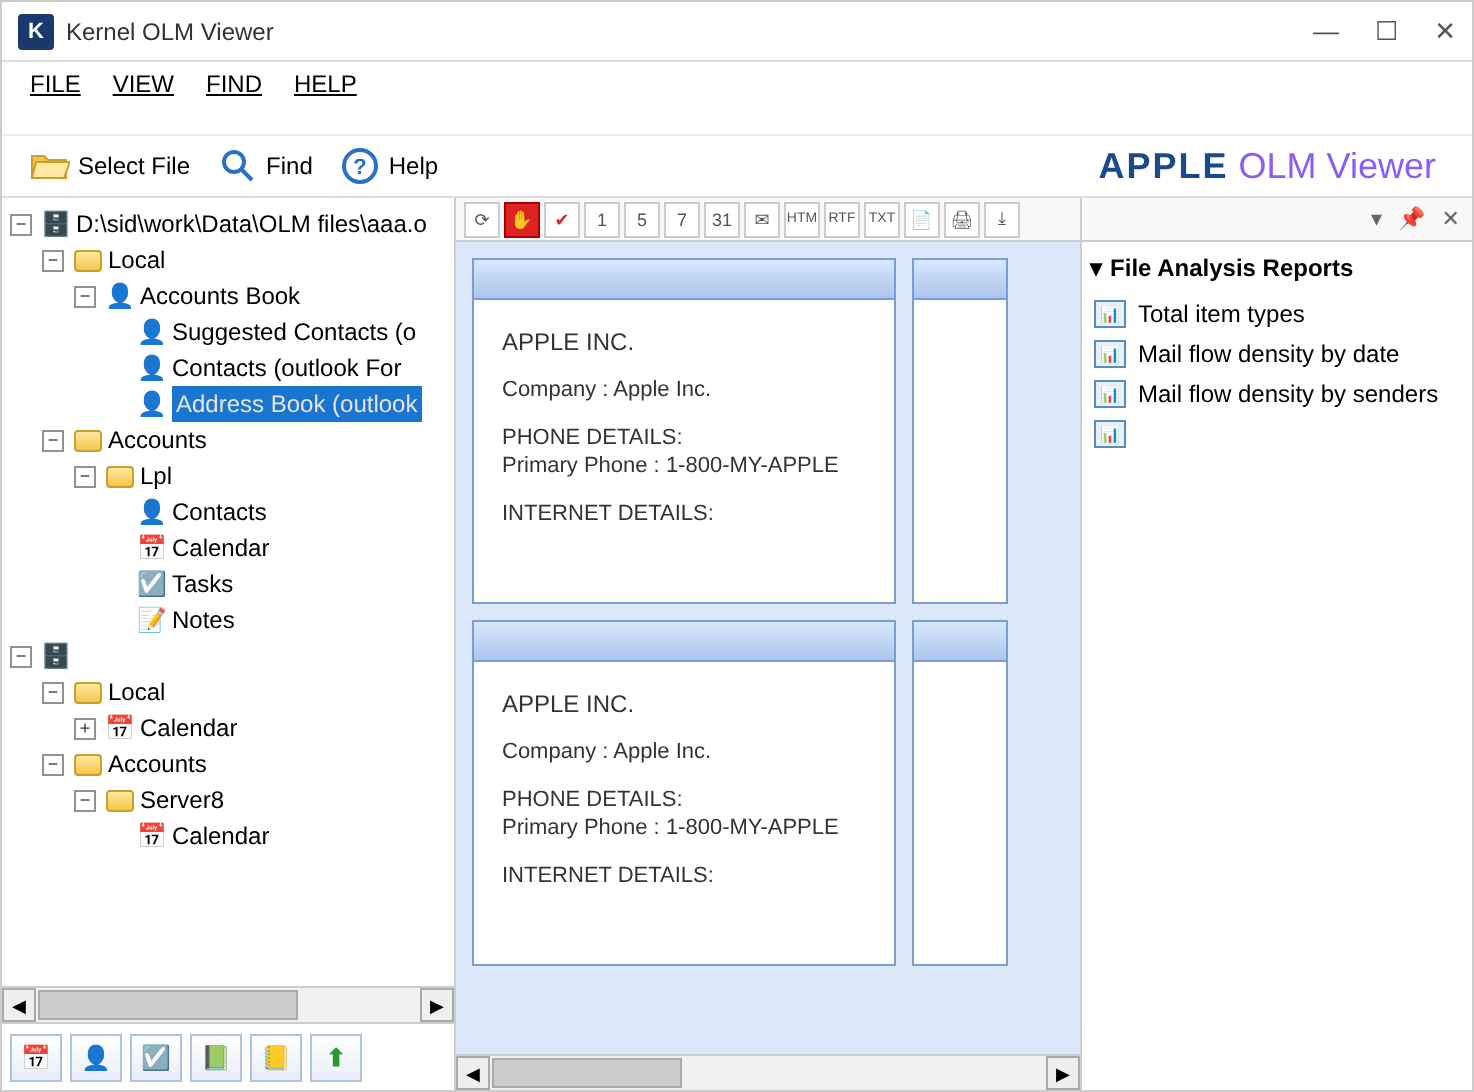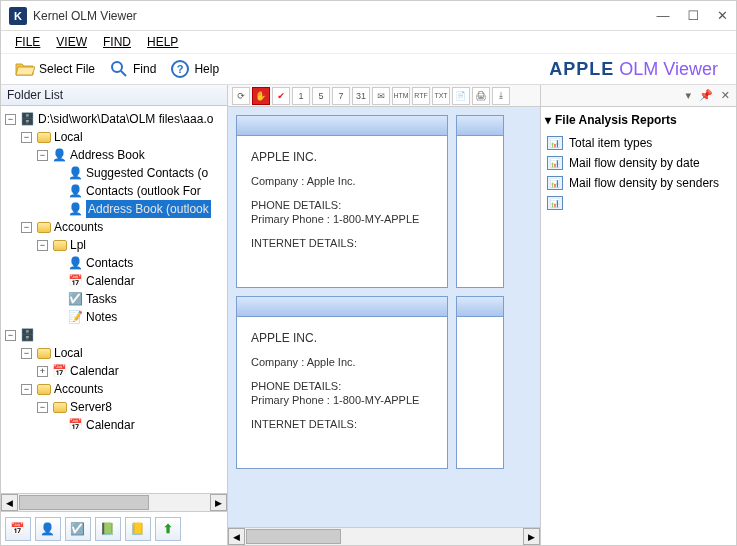--- a/index.html
+++ b/index.html
@@ -4,21 +4,21 @@
 <style>
 * { box-sizing: border-box; margin: 0; padding: 0; }
 body { font-family: "Segoe UI", Tahoma, sans-serif; font-size: 12px; background: #fff; width: 737px; height: 546px; overflow: hidden; border: 1px solid #ccc; display: flex; flex-direction: column; }
 .titlebar { height: 30px; display: flex; align-items: center; padding: 0 8px; background: #fff; border-bottom: 1px solid #ddd; }
 .app-icon { width: 18px; height: 18px; background: #1a3a6e; color: #fff; font-weight: bold; font-size: 11px; display: flex; align-items: center; justify-content: center; margin-right: 6px; border-radius: 2px; }
 .title-text { font-size: 12px; color: #333; }
 .window-controls { margin-left: auto; display: flex; gap: 18px; color: #555; font-size: 13px; }
 .window-controls span { cursor: pointer; }
 .menubar { height: 22px; display: flex; align-items: center; gap: 16px; padding: 0 14px; font-size: 12px; }
 .menubar span { text-decoration: underline; cursor: pointer; }
-.toolbar { height: 32px; display: flex; align-items: center; padding: 0 10px; gap: 6px; border-top: 1px solid #eee; border-bottom: 1px solid #ddd; }
+.toolbar { height: 32px; display: flex; align-items: center; padding: 0 10px; gap: 6px; border-top: 1px solid #eee; border-bottom: 1px solid #ddd; margin-top: 14px; }
 .tb-btn { display: flex; align-items: center; gap: 4px; padding: 2px 4px; cursor: pointer; font-size: 12px; }
 .tb-icon { width: 20px; height: 20px; display: flex; align-items: center; justify-content: center; }
 .brand { margin-left: auto; font-size: 18px; color: #1a4a8a; font-family: Arial, sans-serif; margin-right: 8px; }
 .brand .bold { font-weight: bold; letter-spacing: 1px; }
 .brand .light { font-weight: normal; color: #8b5cf6; }
 .main { flex: 1; display: flex; overflow: hidden; }
 .left-panel { width: 227px; border-right: 1px solid #ccc; display: flex; flex-direction: column; }
 .panel-header { background: linear-gradient(#f5f8fc, #e8eef7); border-bottom: 1px solid #bcd; padding: 3px 6px; font-size: 12px; color: #223; }
 .tree { flex: 1; overflow: hidden; padding: 4px 0 4px 4px; font-size: 12px; line-height: 18px; }
 .tree-row { display: flex; align-items: center; white-space: nowrap; height: 18px; cursor: pointer; }
@@ -103,38 +103,37 @@
     <span>Help</span>
   </div>
   <div class="brand">
     <span class="bold">APPLE</span><span class="light"> OLM Viewer</span>
   </div>
 </div>
 
 <div class="main">
 
   <div class="left-panel">
-    <div class="panel-header">Folder List</div>
     <div class="tree">
       <div class="tree-row">
           <span class="exp">−</span>
           <span class="tree-icon">🗄️</span>
           <span>D:\sid\work\Data\OLM files\aaa.o</span>
         </div>
       <div class="tree-row" style="padding-left:16px">
           <span class="exp">−</span>
           <span class="tree-icon">
             <span class="folder-y"></span>
           </span>
           <span>Local</span>
         </div>
       <div class="tree-row" style="padding-left:32px">
           <span class="exp">−</span>
           <span class="tree-icon">👤</span>
-          <span>Address Book</span>
+          <span>Accounts Book</span>
         </div>
       <div class="tree-row" style="padding-left:48px">
           <span class="exp-empty"></span>
           <span class="tree-icon">👤</span>
           <span>Suggested Contacts (o</span>
         </div>
       <div class="tree-row" style="padding-left:48px">
           <span class="exp-empty"></span>
           <span class="tree-icon">👤</span>
           <span>Contacts (outlook For</span>

